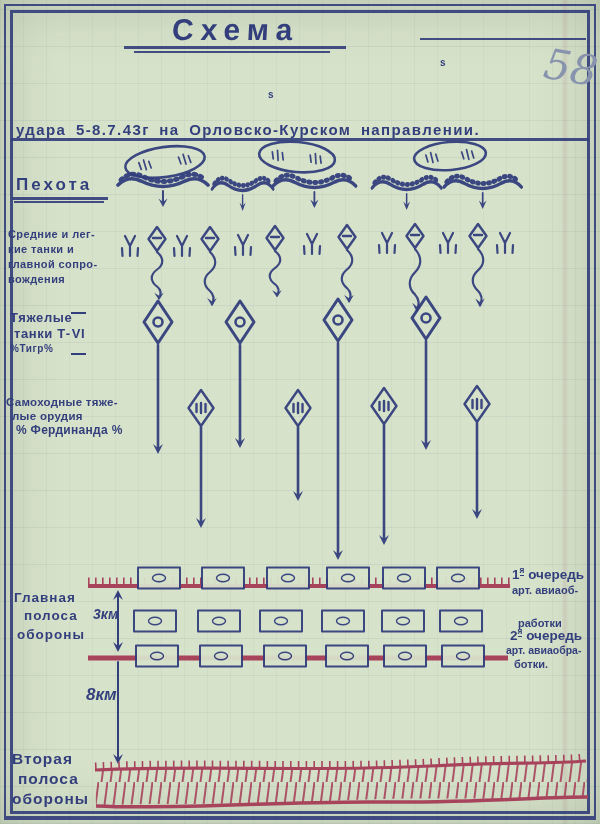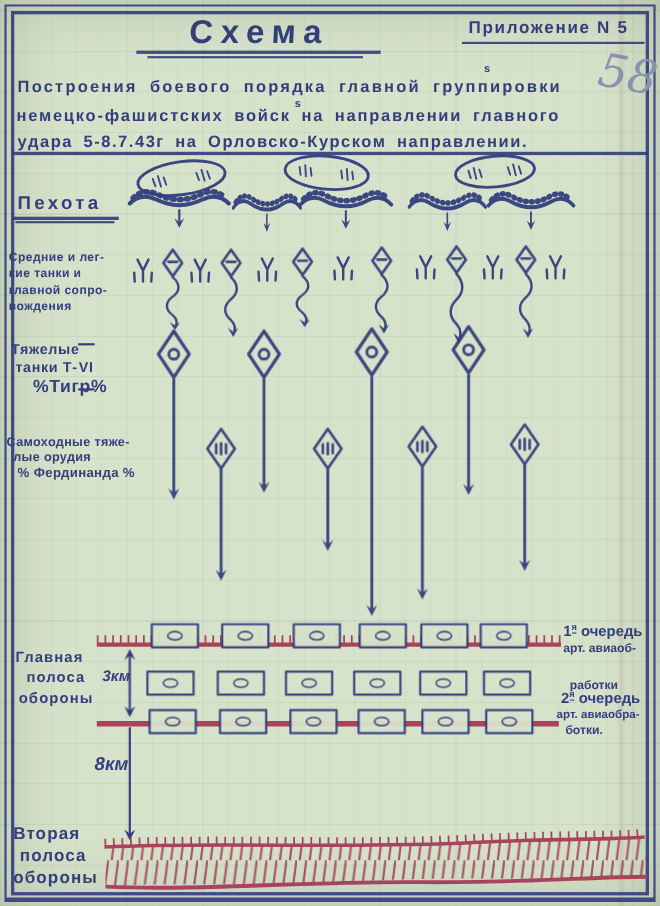--- a/index.html
+++ b/index.html
@@ -191,46 +191,43 @@
       <path class="rd" stroke-width="7" stroke-dasharray="1.6,6.2" d="M95,766 C200,761 320,768 430,762 C500,758 550,760 586,757"></path>
       <path class="rd" stroke-width="3.2" d="M95,770 C200,765 320,772 430,766 C500,762 550,764 586,761"></path>
       <path class="rd" stroke-width="3.5" d="M96,806 C180,810 280,801 380,802 C470,803 540,797 588,797"></path>
     </g>
   </svg>
 
   <div class="t" style="left:172px;top:14px;font-size:30px;letter-spacing:7px;transform:skewX(-3deg);">Схема</div>
   <div class="rule" style="left:124px;top:46px;width:222px;height:3px;"></div>
   <div class="rule" style="left:134px;top:51px;width:196px;height:2px;"></div>
 
-  <div class="t" style="left:426px;top:18px;font-size:15.5px;letter-spacing:1.5px;">Приложение N 5</div>
   <div class="rule" style="left:420px;top:38px;width:166px;height:2px;"></div>
 
   <div class="t pencil" style="left:544px;top:46px;font-size:42px;transform:rotate(10deg);">58</div>
 
-  <div class="t" style="left:16px;top:72px;font-size:15px;letter-spacing:2px;word-spacing:5px;">Построения боевого порядка главной группировки</div>
-  <div class="t" style="left:15px;top:98px;font-size:15px;letter-spacing:1.6px;word-spacing:4px;">немецко-фашистских войск на направлении главного</div>
   <div class="t" style="left:16px;top:122px;font-size:15px;letter-spacing:1.4px;word-spacing:4px;">удара 5-8.7.43г на Орловско-Курском направлении.</div>
   <div class="t" style="left:440px;top:58px;font-size:10px;">s</div>
   <div class="t" style="left:268px;top:90px;font-size:10px;">s</div>
   <div class="rule" style="left:11px;top:138px;width:578px;height:2.5px;"></div>
 
   <div class="t" style="left:16px;top:176px;font-size:17px;letter-spacing:3px;">Пехота</div>
   <div class="rule" style="left:12px;top:197px;width:96px;height:2.5px;"></div>
   <div class="rule" style="left:14px;top:201px;width:90px;height:1.5px;"></div>
 
   <div class="t" style="left:8px;top:229px;font-size:11px;letter-spacing:.4px;">Средние и лег-</div>
   <div class="t" style="left:8px;top:244px;font-size:11px;letter-spacing:.4px;">кие танки и</div>
   <div class="t" style="left:8px;top:259px;font-size:11px;letter-spacing:.4px;">главной сопро-</div>
   <div class="t" style="left:8px;top:274px;font-size:11px;letter-spacing:.4px;">вождения</div>
 
   <div class="t" style="left:10px;top:311px;font-size:13px;letter-spacing:.6px;">Тяжелые</div>
   <div class="t" style="left:14px;top:327px;font-size:13px;letter-spacing:.6px;">
     <span>танки Т-</span><span class="numeral">VI</span>
   </div>
-  <div class="t" style="left:10px;top:344px;font-size:16px;letter-spacing:.6px;padding-left:20px;">%Тигр%</div>
+  <div class="t" style="left:10px;top:344px;font-size:10px;letter-spacing:.6px;">%Тигр%</div>
 
   <div class="t" style="left:6px;top:396px;font-size:11.5px;letter-spacing:.3px;">Самоходные тяже-</div>
   <div class="t" style="left:12px;top:410px;font-size:11.5px;letter-spacing:.3px;">лые орудия</div>
   <div class="t" style="left:4px;top:424px;font-size:12px;letter-spacing:.3px;margin-left:12px;">% Фердинанда %</div>
 
   <div class="t" style="left:14px;top:591px;font-size:13.5px;letter-spacing:1px;">Главная</div>
   <div class="t" style="left:24px;top:609px;font-size:13.5px;letter-spacing:1px;">полоса</div>
   <div class="t" style="left:17px;top:628px;font-size:13.5px;letter-spacing:1px;">обороны</div>
 
   <div class="t" style="left:93px;top:607px;font-size:14px;font-style:italic;">3км</div>

